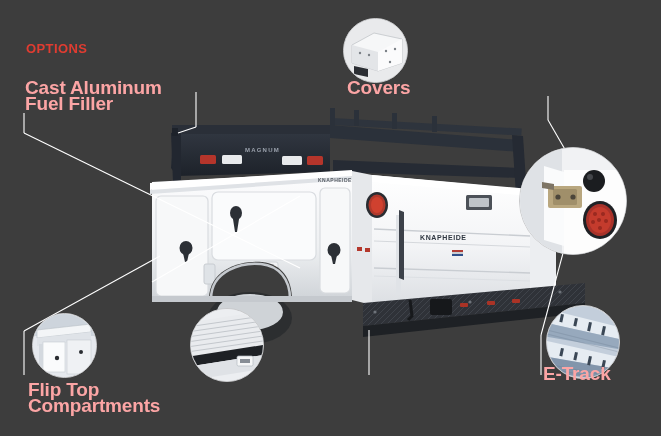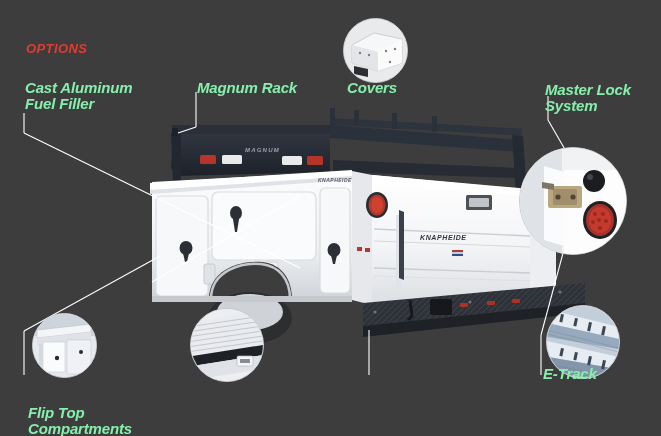--- a/index.html
+++ b/index.html
@@ -5,27 +5,26 @@
   html,body{margin:0;padding:0;}
   body{
     background:#3d3d3d;
     font-family:"Liberation Sans", sans-serif;
   }
   #stage{
     position:relative;
     width:661px;height:436px;
     background:#3d3d3d;
     overflow:hidden;
-    font-style:italic;
   }
   .lbl{
     position:absolute;
-    color:#86efac;
+    color:#fca5a5;
     font-weight:bold;
-    font-size:15px;
+    font-size:19px;
     line-height:15.5px;
     letter-spacing:-0.15px;
     white-space:pre-line;
   }
   .options-title{
     position:absolute;
     color:#e03c31;
     font-weight:bold;
     font-size:13px;
     letter-spacing:0.4px;
@@ -330,27 +329,24 @@
           <path d="M0 62 L72 76"></path>
       </g>
     </svg>
   </div>
 
   <div class="options-title" style="left:26px;top:41px;">OPTIONS</div>
 
   <div class="lbl" style="left:25px;top:80px;">Cast Aluminum
 Fuel Filler</div>
 
-  <div class="lbl" style="left:197px;top:80px;">Magnum Rack</div>
 
   <div class="lbl" style="left:347px;top:80px;">Covers</div>
 
-  <div class="lbl" style="left:545px;top:82px;">Master Lock
-System</div>
-
-  <div class="lbl" style="left:28px;top:382px;margin-top:23px;">Flip Top
+
+  <div class="lbl" style="left:28px;top:382px;">Flip Top
 Compartments</div>
 
 
 
   <div class="lbl" style="left:543px;top:366px;">E-Track</div>
 
 </div>
 
 </body></html>

